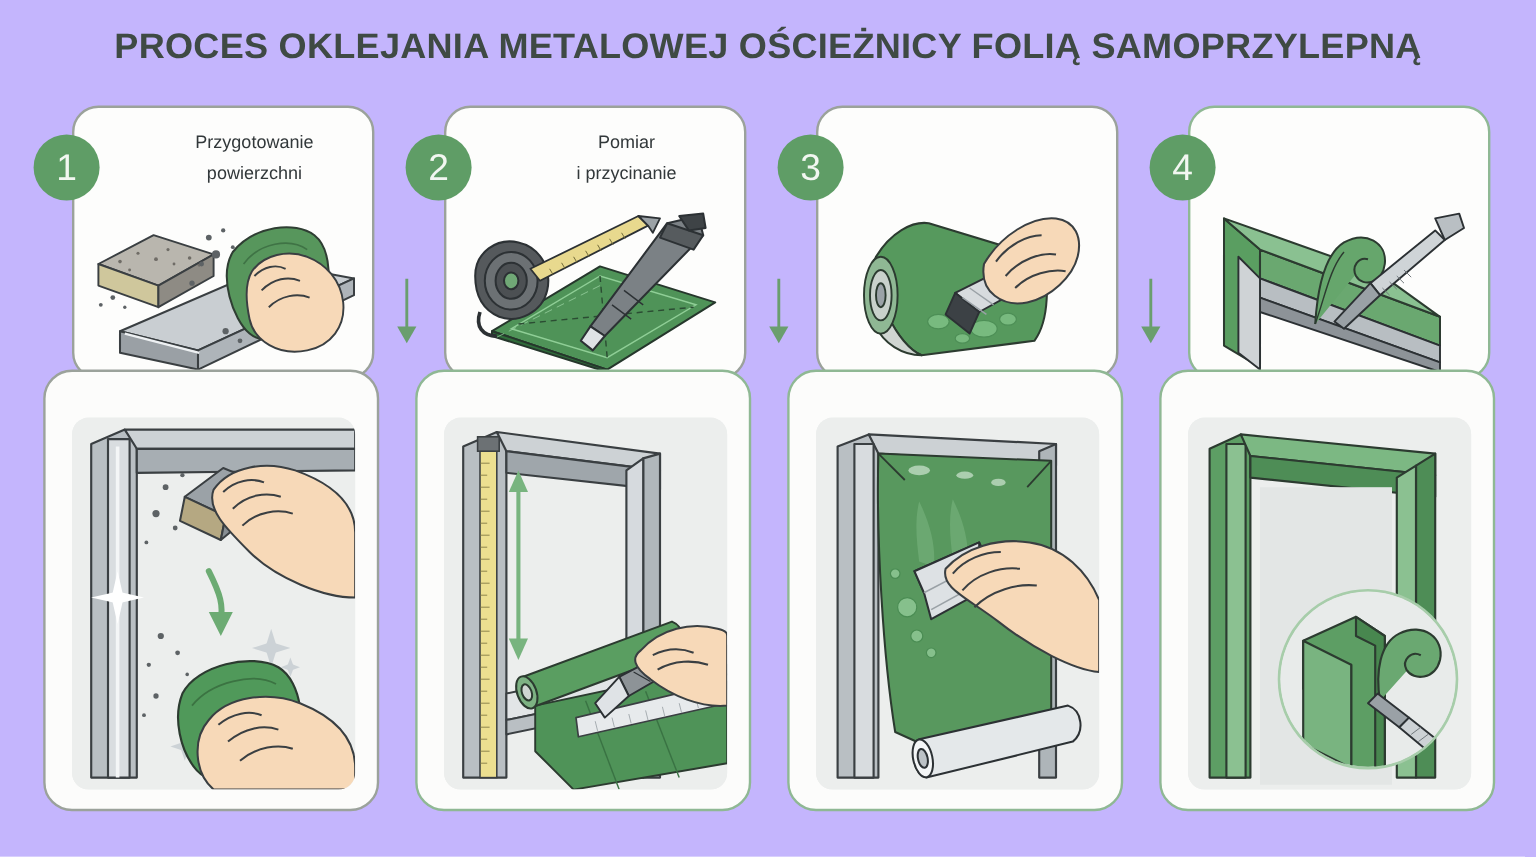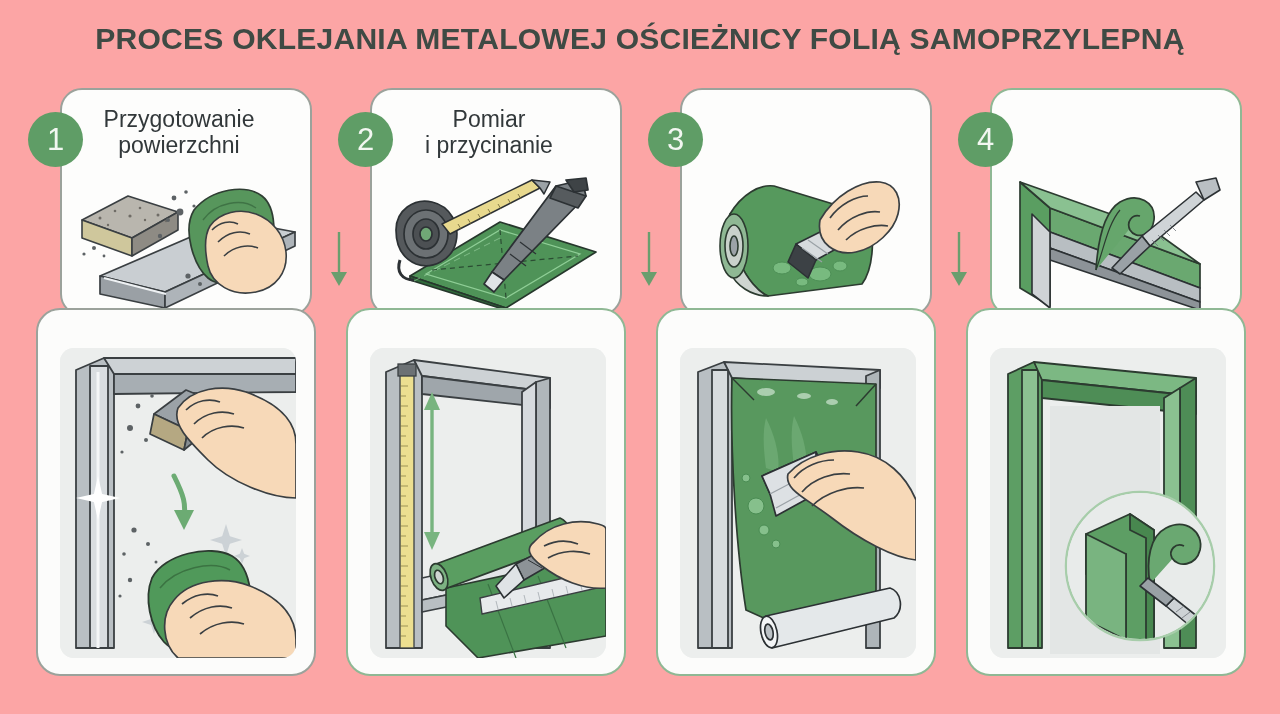--- a/index.html
+++ b/index.html
@@ -2,21 +2,21 @@
 <html><head>
 <meta charset="utf-8">
 <style>
   * { box-sizing: border-box; margin: 0; padding: 0; }
   html, body {
     width: 1280px; height: 714px;
     background: #fbfbfa;
     font-family: "Liberation Sans", sans-serif;
     overflow: hidden;
   }
-  #stage { position: relative; width: 1280px; height: 714px; background: #fca5a5; }
+  #stage { position: relative; width: 1280px; height: 714px; background: #c4b5fd; }
 
   
   .title {
     position: absolute; top: 22px; left: 0; width: 1280px;
     text-align: center;
     font-size: 29.5px; font-weight: bold; letter-spacing: .2px;
     color: #3f4a44;
     font-family: "Liberation Sans", sans-serif;
     transform: scaleX(1.02);
   }
@@ -31,23 +31,23 @@
   
   .step-card {
     position: absolute; top: 88px; left: 42px; width: 252px; height: 228px;
     background: #fdfdfc;
     border: 2px solid #9ba29b;
     border-radius: 22px;
   }
   .col.c4 .step-card { border-color: #8fb894; }
   .step-head { position: relative; height: 82px; }
   .step-title {
-    position: absolute; left: 12px; top: 16px; width: 210px;
+    position: absolute; left: 45px; top: 16px; width: 210px;
     text-align: center;
-    font-size: 23px; line-height: 26px; color: #32383a;
+    font-size: 15px; line-height: 26px; color: #32383a;
     white-space: pre-line;
   }
   .badge {
     position: absolute; left: -34px; top: 22px;
     width: 55px; height: 55px; border-radius: 50%;
     background: #5f9d66;
     color: #f2f7f1; font-size: 31px; line-height: 55px;
     text-align: center; font-weight: 500;
     z-index: 6;
   }

